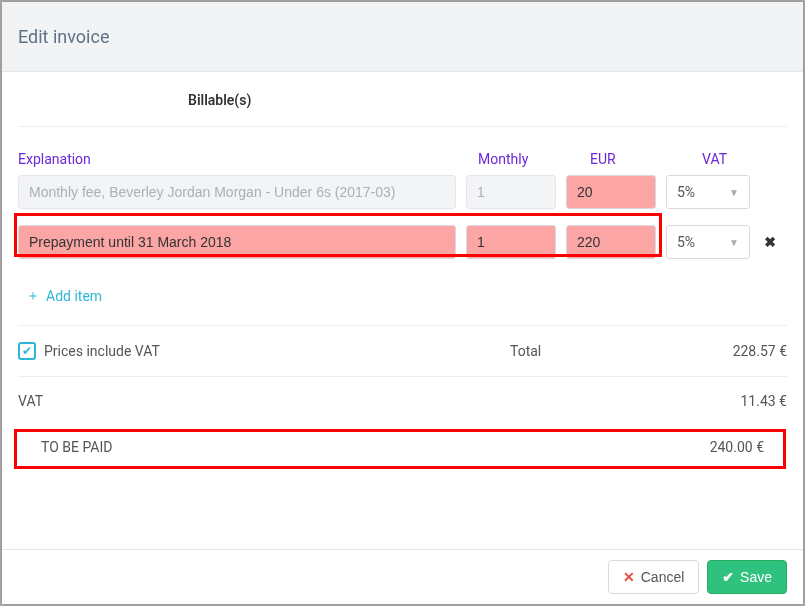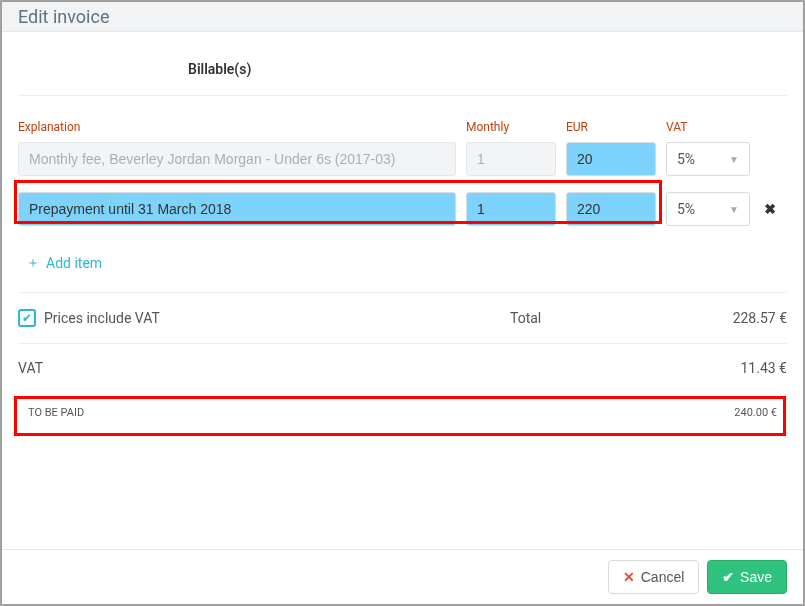--- a/index.html
+++ b/index.html
@@ -14,74 +14,75 @@
     .dialog {
       background: #fff;
       width: 100%;
       height: 100%;
       display: flex;
       flex-direction: column;
       box-shadow: 0 0 4px rgba(0,0,0,0.2);
     }
     .header {
       background: #f1f3f5;
-      padding: 4px 16px;
+      padding: 24px 16px;
       border-bottom: 1px solid #e4e7ea;
       color: #5f7286;
       font-size: 18px;
       font-weight: 400;
     }
     .content {
       flex: 1;
       padding: 0 16px;
       overflow: auto;
     }
     .tabs {
       display: flex;
       gap: 24px;
-      padding: 29px 0 14px 0;
+      padding: 20px 0 14px 0;
       justify-content: flex-start;
       padding-left: 170px;
       border-bottom: 1px solid #eceff1;
     }
     .tab {
       color: #8a8f94;
       font-size: 14px;
       cursor: pointer;
       padding-bottom: 4px;
     }
     .tab.active {
       color: #333;
       font-weight: 600;
     }
     .table-header {
       display: flex;
       padding: 24px 0 8px 0;
-      color: #c2410c;
-      font-size: 12px;
+      color: #6d28d9;
+      font-size: 14px;
+      gap: 12px;
     }
     .col-explanation { flex: 0 0 448px; padding-left: 0; }
     .col-quantity { flex: 0 0 100px; }
     .col-eur { flex: 0 0 100px; }
     .col-vat { flex: 0 0 90px; }
     .col-remove { flex: 0 0 28px; }
     .row {
       display: flex;
       align-items: center;
       margin-bottom: 16px;
     }
     .row input[type="text"] {
       width: 100%;
       height: 34px;
       border: 1px solid #d7dbe0;
       border-radius: 3px;
       padding: 0 10px;
       font-size: 14px;
       color: #333;
-      background: #7dd3fc;
+      background: #fca5a5;
     }
     .row input[type="text"]:disabled {
       background: #f2f4f6;
       color: #aab0b7;
       border-color: #e4e7ea;
     }
     .row .col-explanation { padding-right: 10px; }
     .row .col-quantity { padding-right: 10px; }
     .row .col-eur { padding-right: 10px; }
     .row .col-vat { padding-right: 6px; }
@@ -210,23 +211,23 @@
       height: 40px;
     }
     .to-be-paid-wrap {
       position: relative;
       margin-top: 4px;
     }
     .to-be-paid-row {
       display: flex;
       justify-content: space-between;
       align-items: center;
-      padding: 10px 10px;
-      color: #555;
-      font-size: 11px;
+      padding: 10px 23px;
+      color: #555;
+      font-size: 14px;
       text-align: right;
     }
   </style>
 </head>
 <body>
 
 <div class="dialog">
   <div class="header">Edit invoice</div>
 
   <div class="content">

